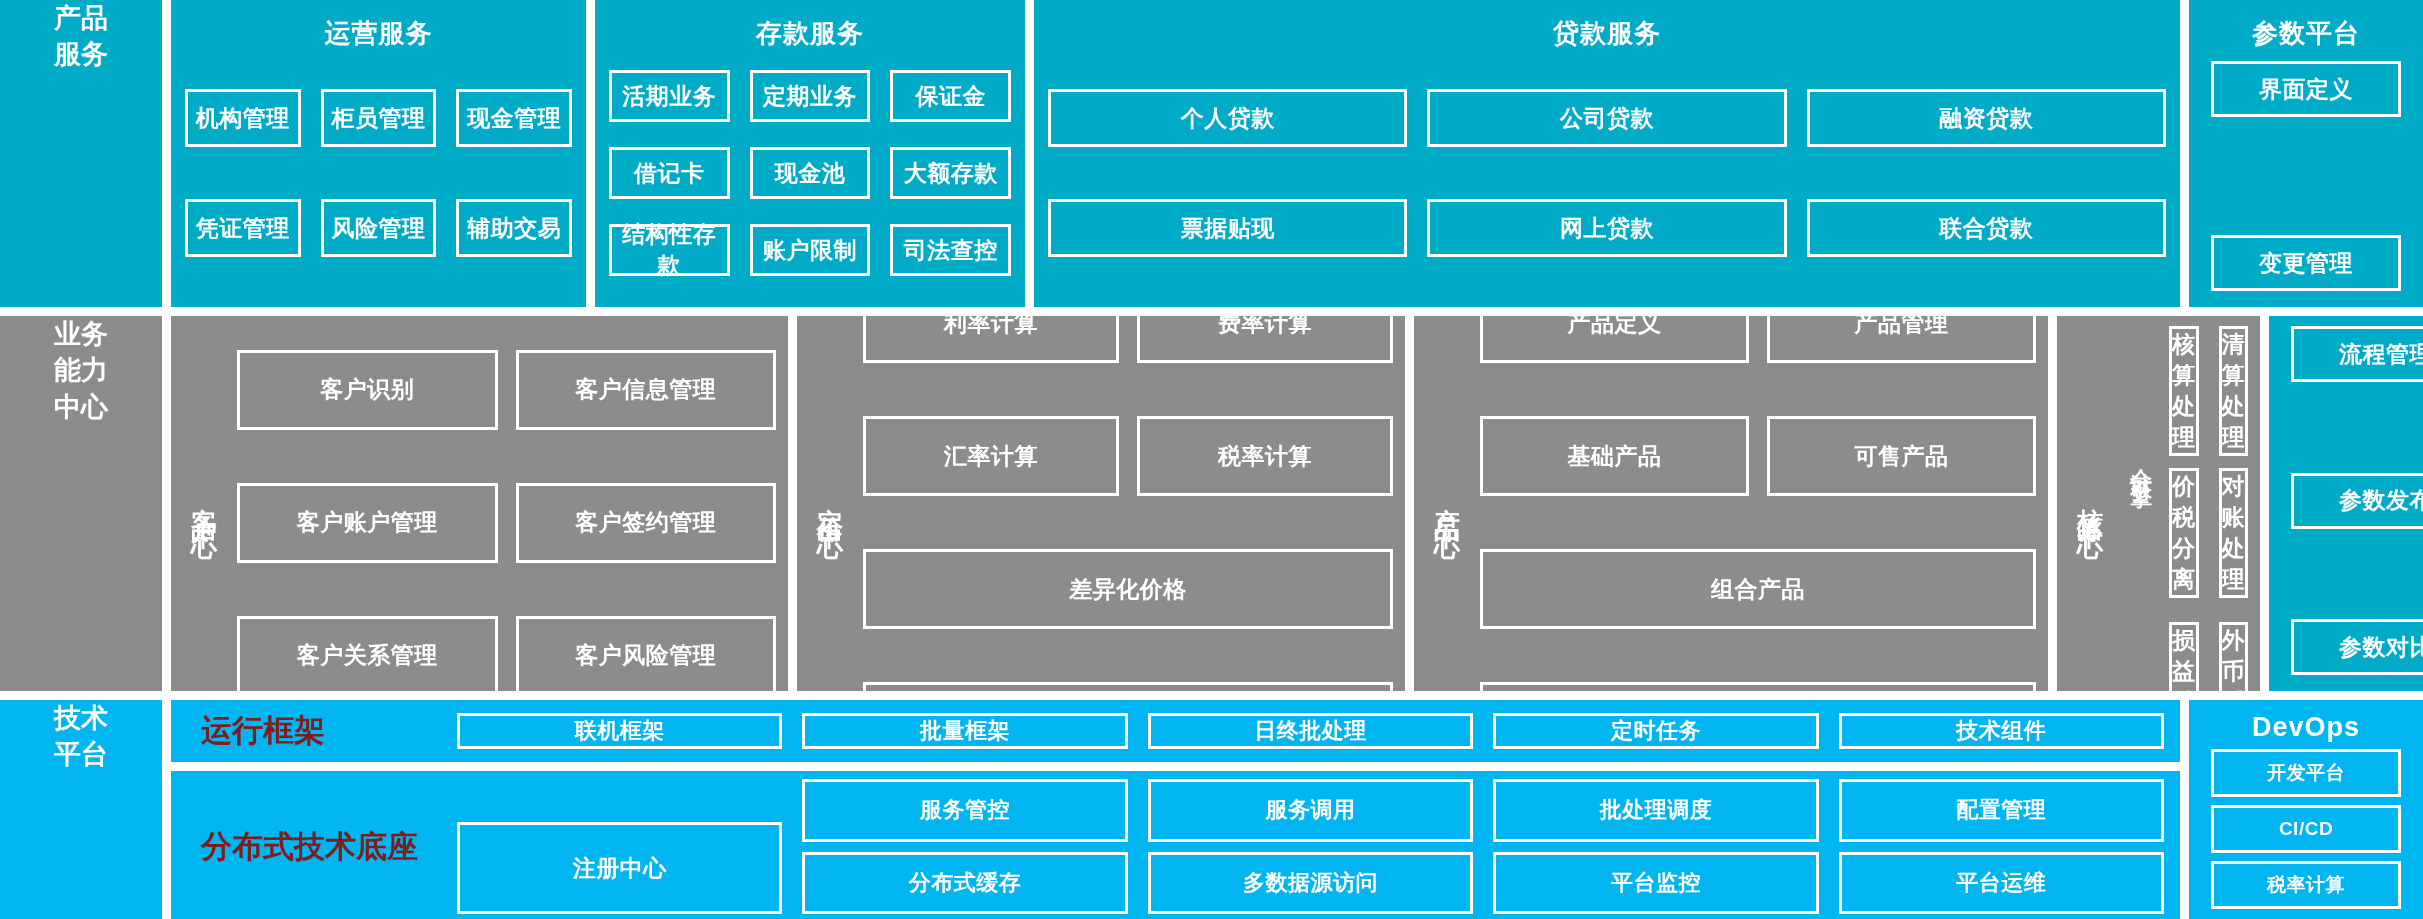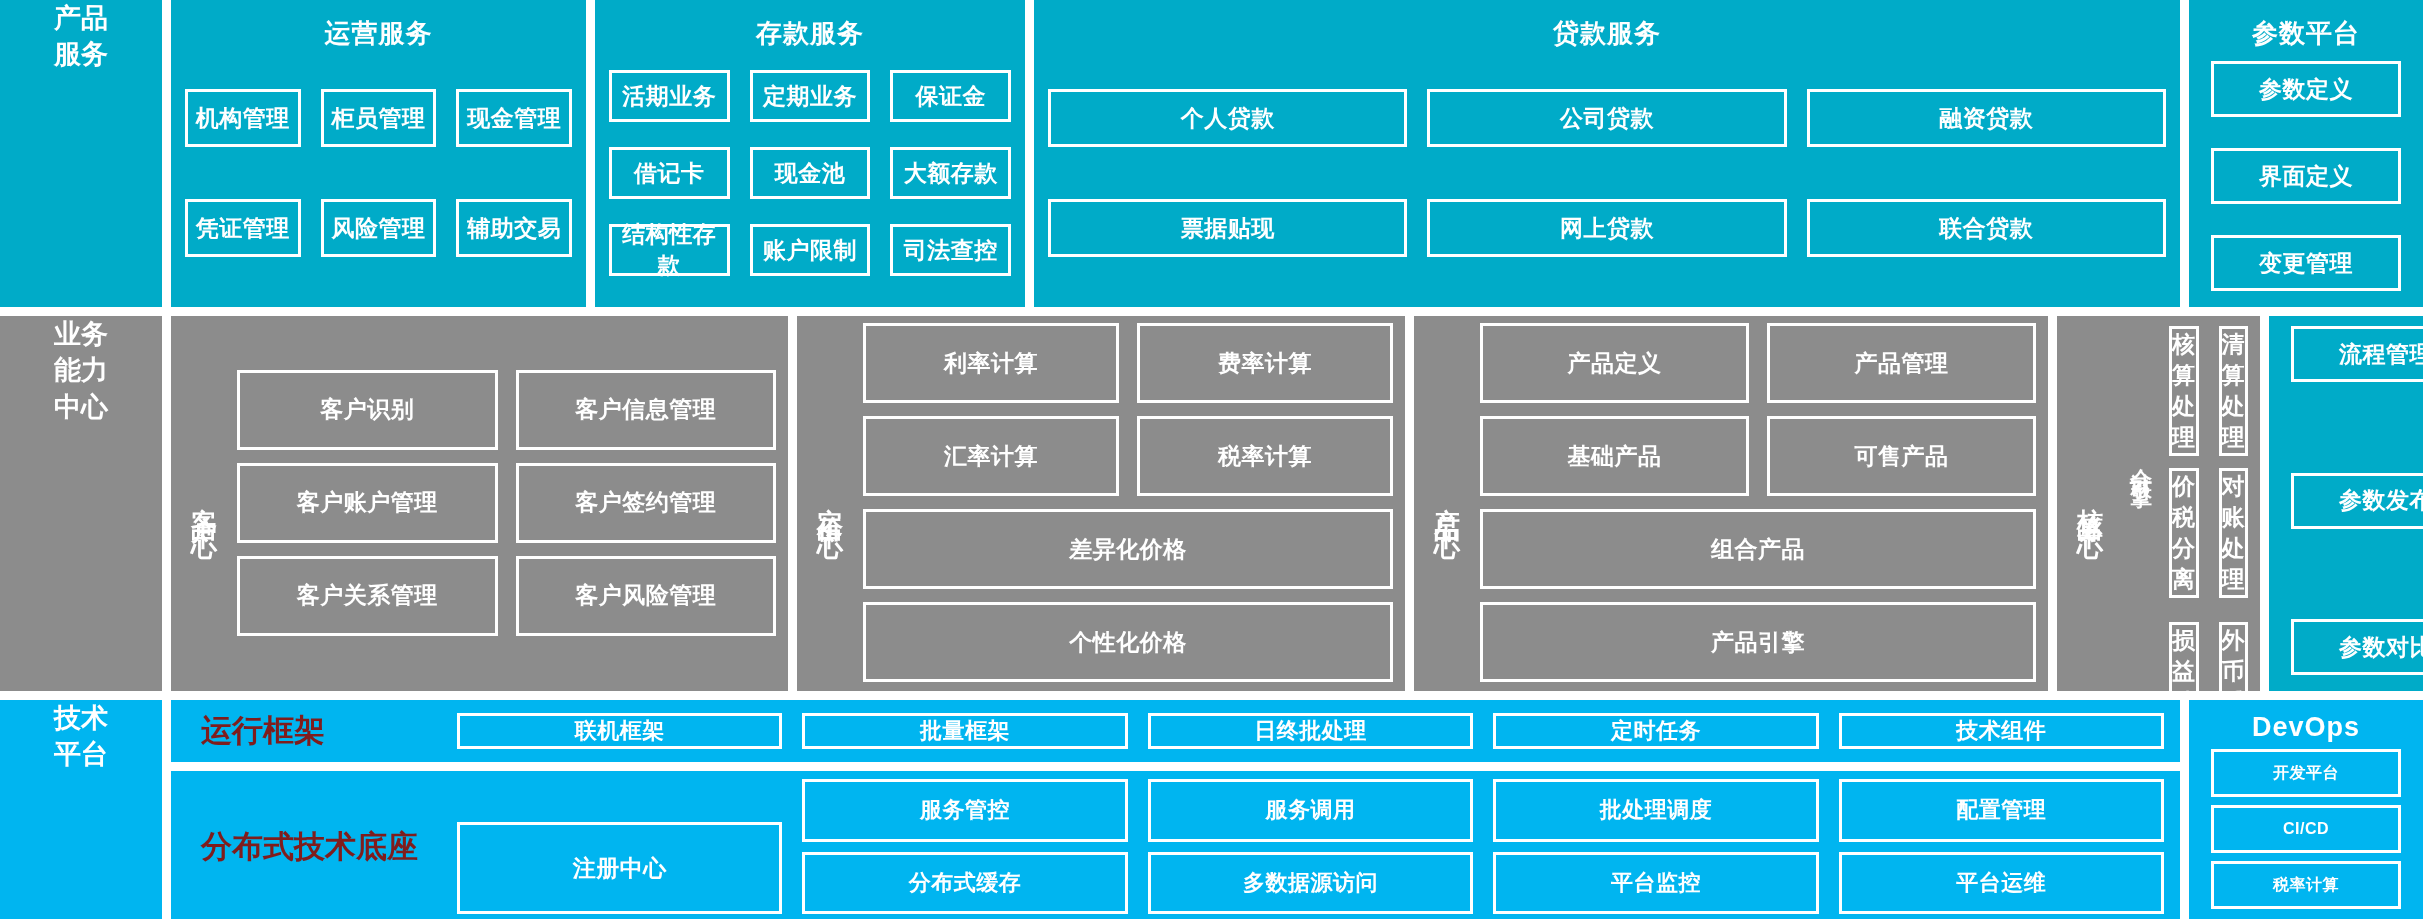--- a/index.html
+++ b/index.html
@@ -93,21 +93,21 @@
   .center-label {
     writing-mode: vertical-rl;
     color: #ffffff; font-size: 26px; font-weight: 700;
     display: flex; align-items: center; justify-content: center;
     letter-spacing: 8px;
     flex: 0 0 44px;
     padding: 4px 0;
   }
   .center-body { flex: 1; display: flex; flex-direction: column; gap: 13px; justify-content: center; }
   .center-body .tile-row { gap: 18px; }
-  .center-body .tile { height: 80px; font-size: 23px; }
+  .center-body .tile { height: 80px; font-size: 23px; margin-top: 40px; }
 
   .cust-center  { flex: 0 0 617px; }
   .price-center { flex: 0 0 608px; }
   .prod-center  { flex: 0 0 634px; }
   .acct-center  { flex: 1; }
 
   
   .acct-sub { display: flex; gap: 10px; flex: 1; }
   .acct-sublabel {
     writing-mode: vertical-rl;
@@ -144,21 +144,21 @@
   .tech-reg .tile { height: 92px; font-size: 23px; }
 
   .devops-col {
     flex: 0 0 234px;
     background: #00b5f0;
     display: flex; flex-direction: column;
     padding: 6px 22px 10px 22px;
   }
   .devops-col .group-title { font-size: 27px; padding: 6px 0 6px 0; }
   .devops-col .stack { flex: 1; display: flex; flex-direction: column; justify-content: space-between; gap: 8px; }
-  .devops-col .tile { flex: 1; font-size: 16px; }
+  .devops-col .tile { flex: 1; font-size: 19px; }
 </style>
 </head>
 <body>
 
 <div id="root">
 
   <div class="band band-top">
 
     <div class="spine teal">
       <span>产品<br>服务</span>
@@ -213,21 +213,20 @@
           <div class="tile">票据贴现</div>
           <div class="tile">网上贷款</div>
           <div class="tile">联合贷款</div>
         </div>
       </div>
     </div>
 
     <div class="right-col">
       <div class="group-title">参数平台</div>
       <div class="stack">
-        <div class="tile">参数定义</div>
         <div class="tile">界面定义</div>
         <div class="tile">变更管理</div>
       </div>
     </div>
 
   </div>
 
   <div class="band band-mid">
 
     <div class="spine gray">

